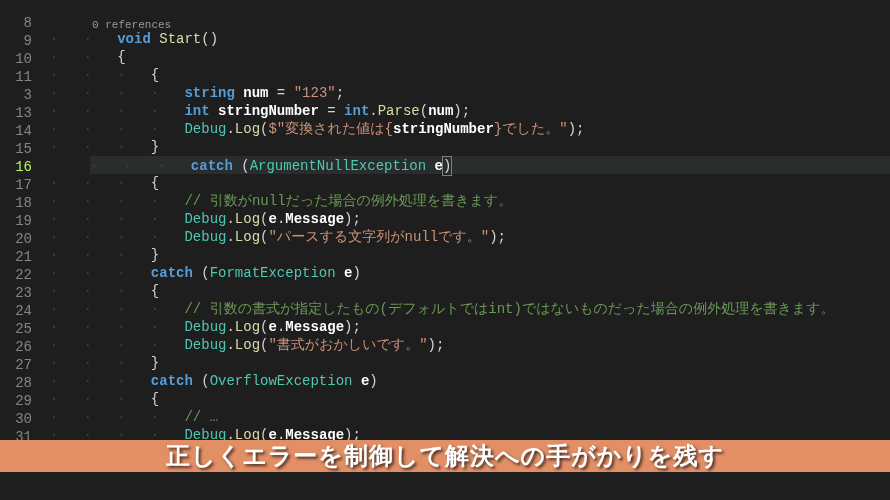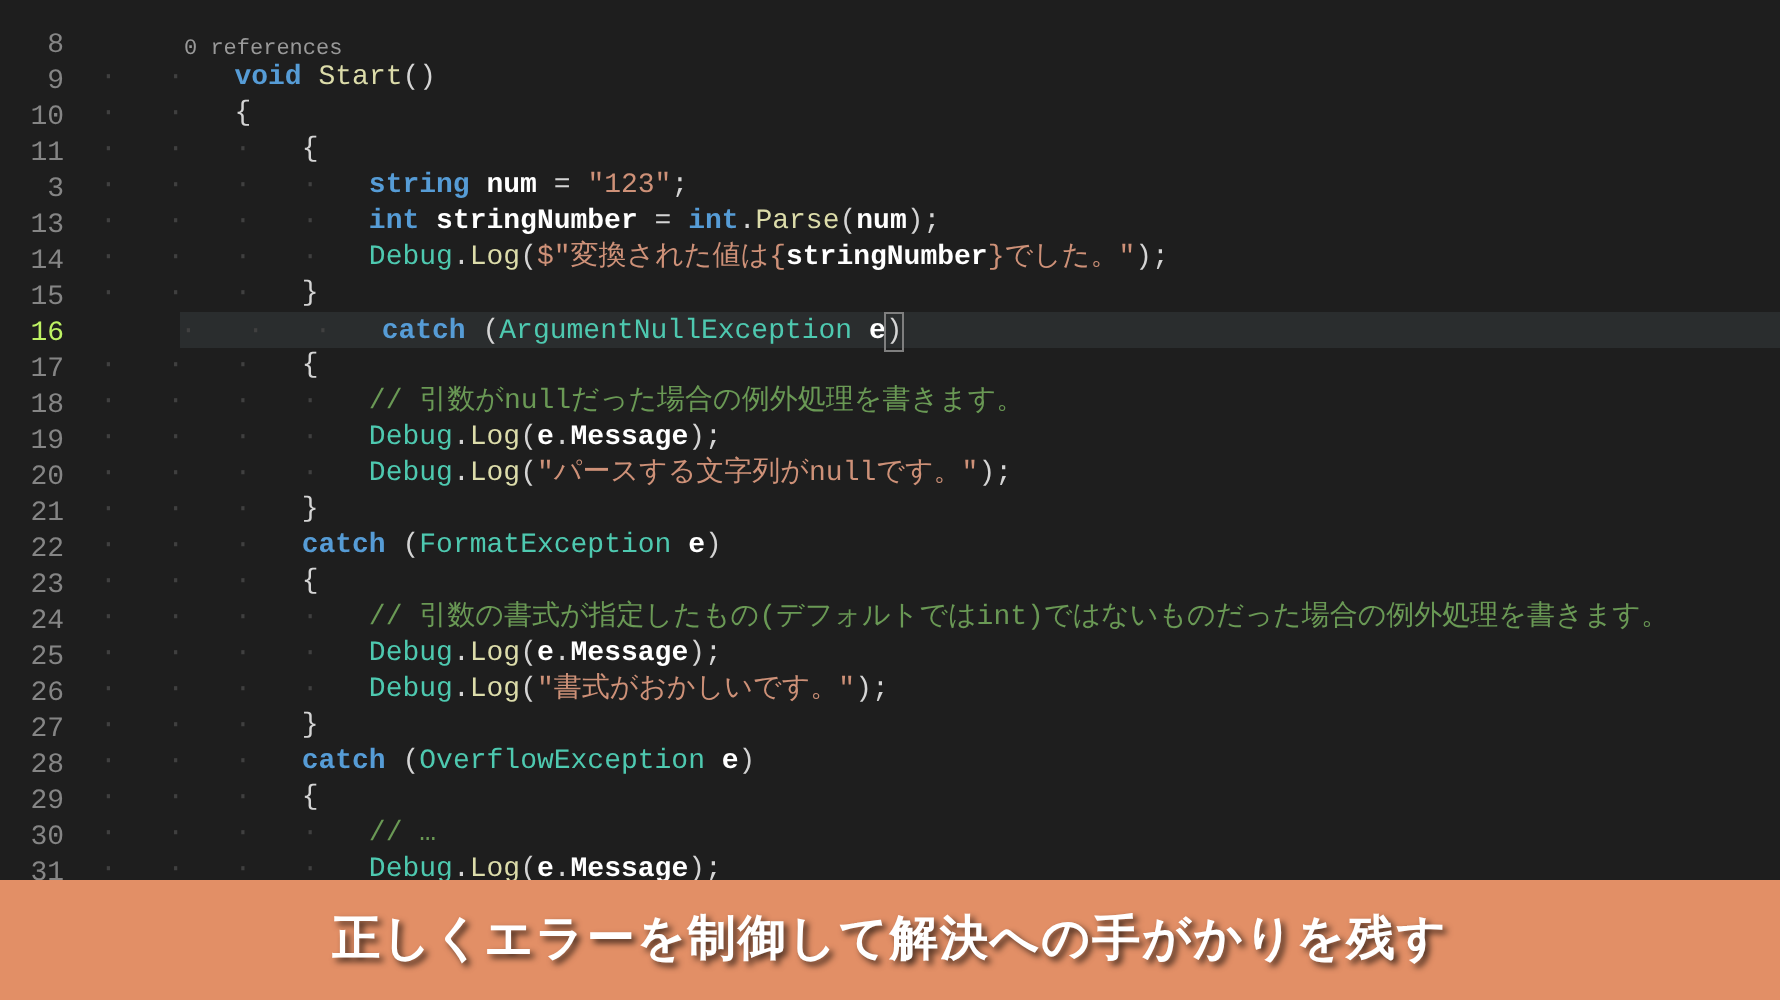--- a/index.html
+++ b/index.html
@@ -31,21 +31,21 @@
 .str { color: #ce9178; }
 .fn { color: #dcdcaa; margin-top: 16px; }
 .var { color: #ffffff; font-weight: bold; }
 .comment { color: #6a9955; }
 .plain { color: #d4d4d4; }
 .punct { color: #d4d4d4; }
 .cursor-box { border: 1px solid #7f7f7f; display:inline-block; margin-left:-1px; }
 
 .overlay {
   position: absolute; left: 0; right: 0; top: 440px;
-  height: 60px; background: #e28f66;
+  height: 32px; background: #e28f66;
   display: flex; align-items: center; justify-content: center;
 }
 .overlay-text {
   color: #fff; font-family: 'Yu Gothic', 'Meiryo', sans-serif;
   font-weight: 700; font-size: 24px; letter-spacing: 1px;
   text-shadow: 2px 2px 3px rgba(0,0,0,0.7);
 }
 </style>
 </head>
 <body>

